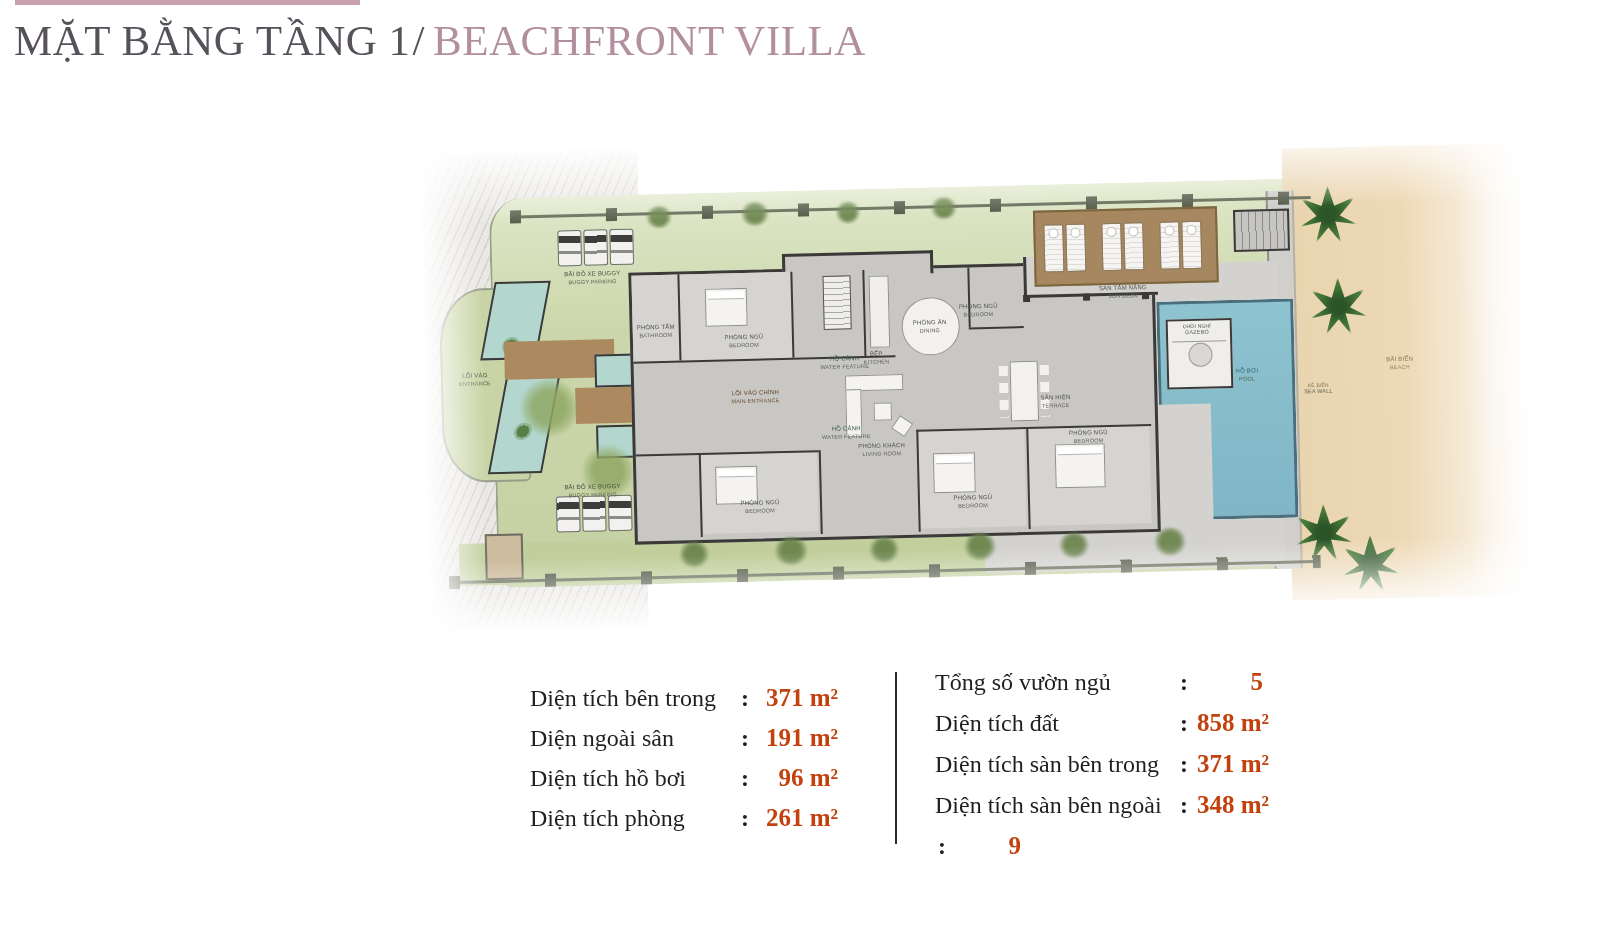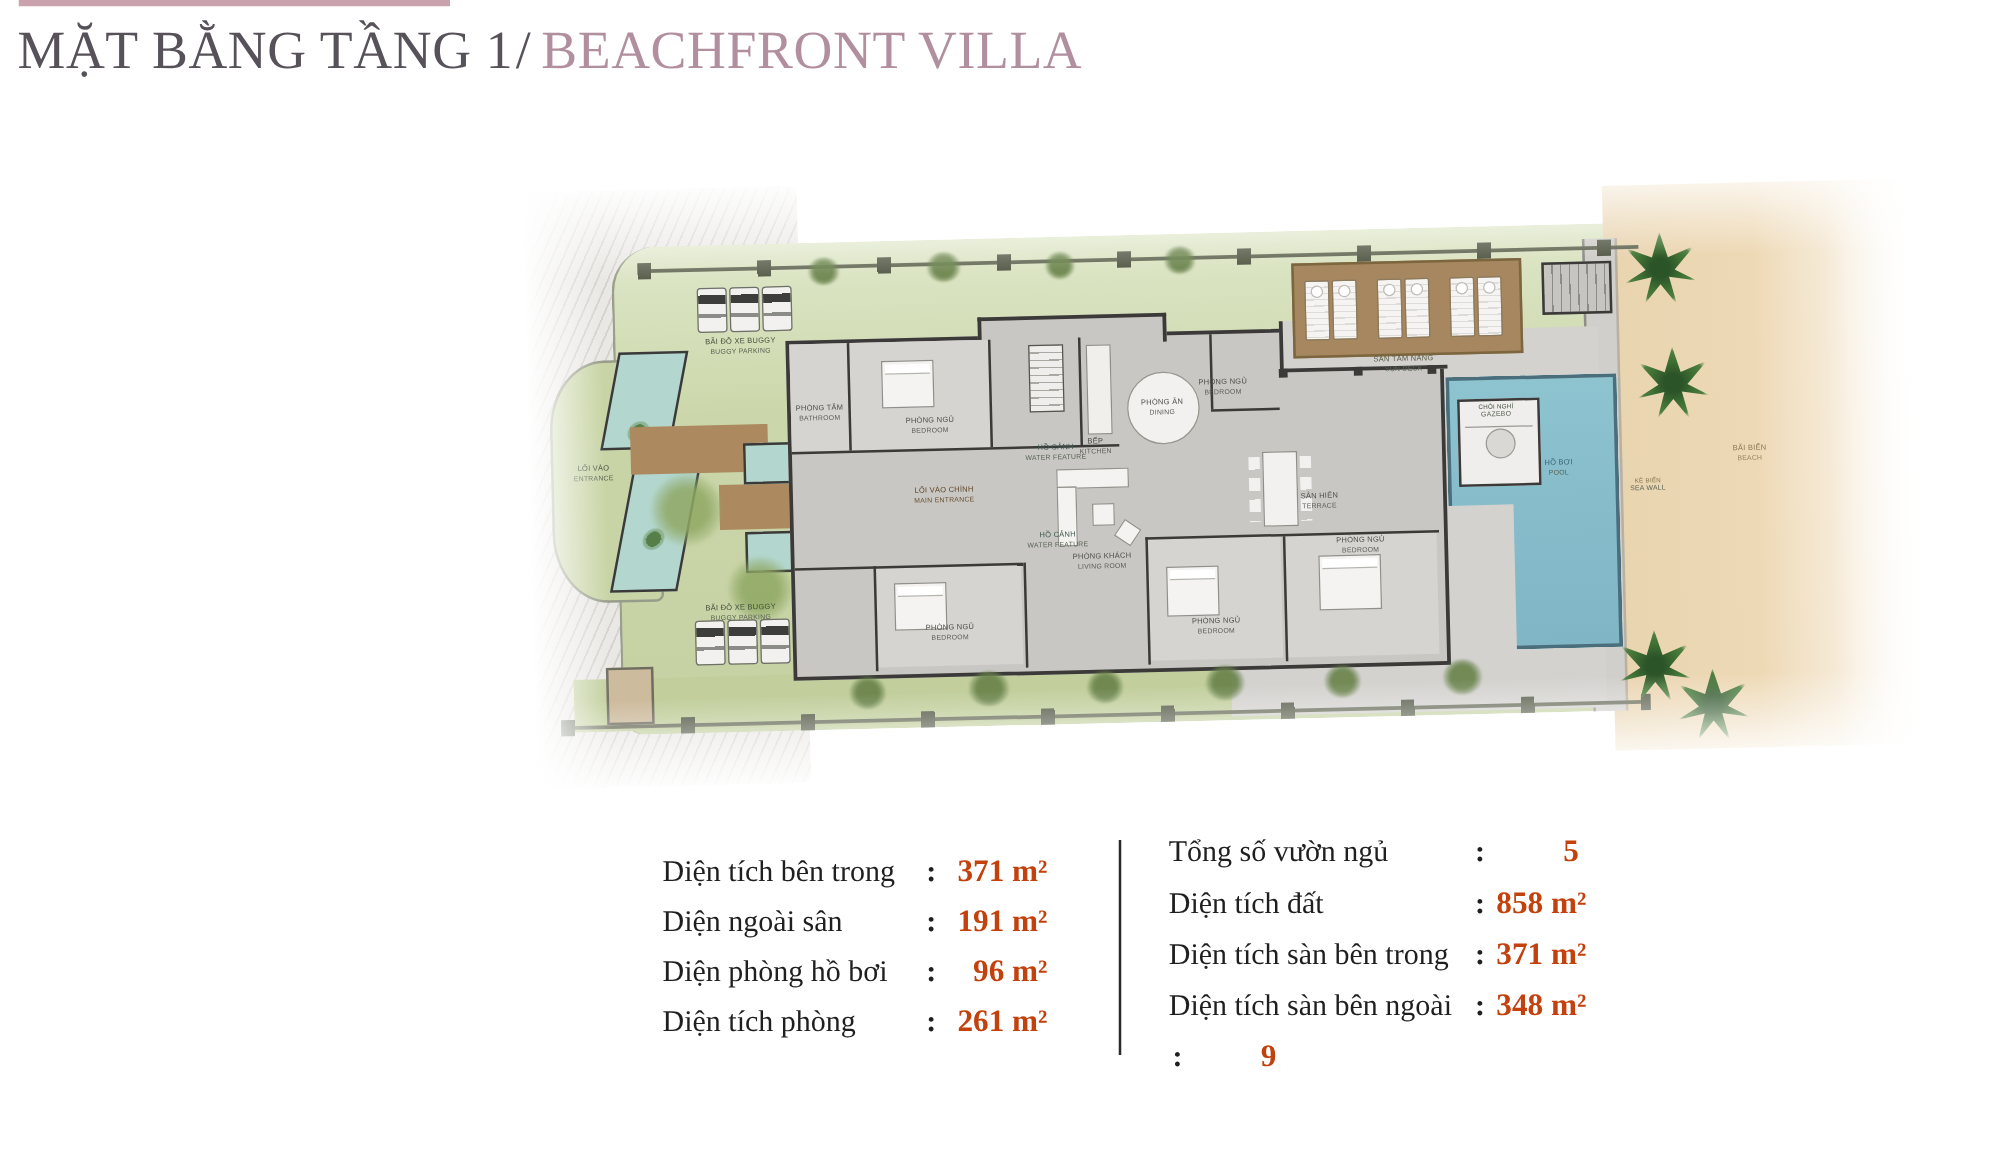--- a/index.html
+++ b/index.html
@@ -363,21 +363,21 @@
       <span class="stat-label">Diện tích bên trong</span>
       <span class="stat-colon">:</span>
       <span class="stat-value">371 m²</span>
     </div>
     <div class="stat-row">
       <span class="stat-label">Diện ngoài sân</span>
       <span class="stat-colon">:</span>
       <span class="stat-value">191 m²</span>
     </div>
     <div class="stat-row">
-      <span class="stat-label">Diện phòng hồ bơi</span>
+      <span class="stat-label">Diện tích hồ bơi</span>
       <span class="stat-colon">:</span>
       <span class="stat-value">96 m²</span>
     </div>
     <div class="stat-row">
       <span class="stat-label">Diện tích phòng</span>
       <span class="stat-colon">:</span>
       <span class="stat-value">261 m²</span>
     </div>
   </div>
 

